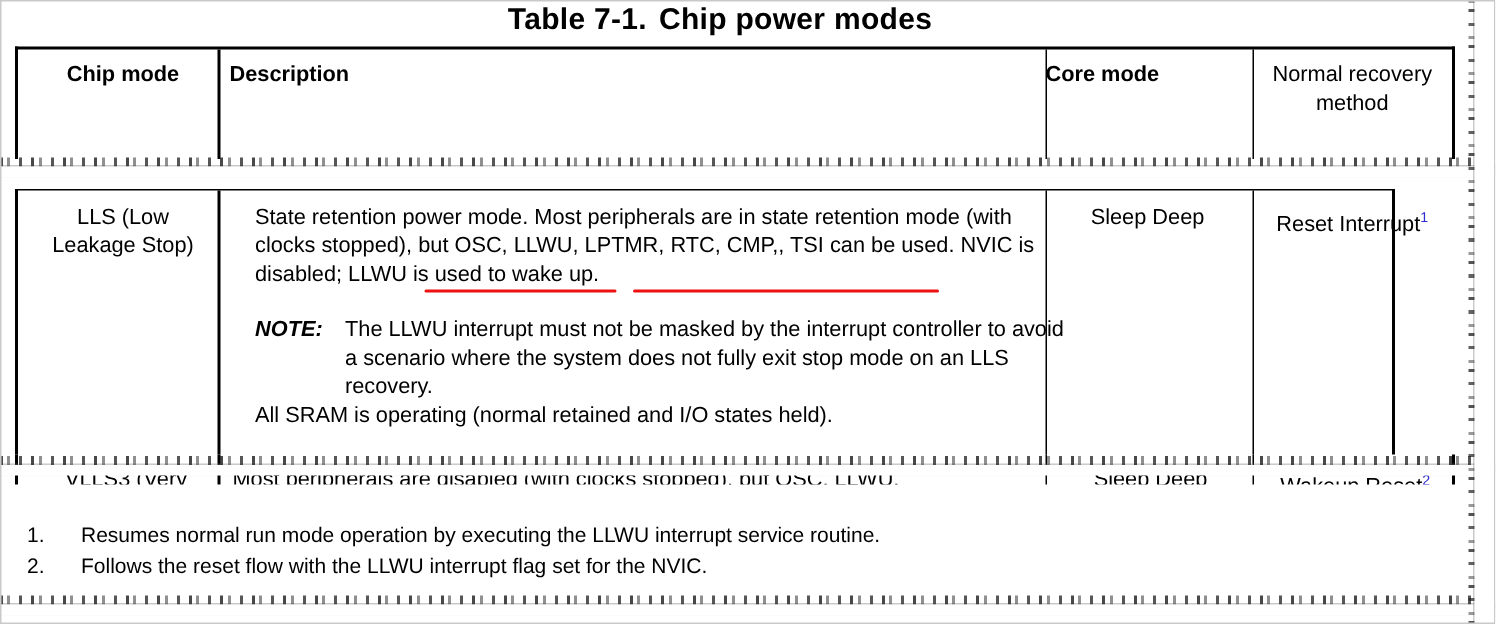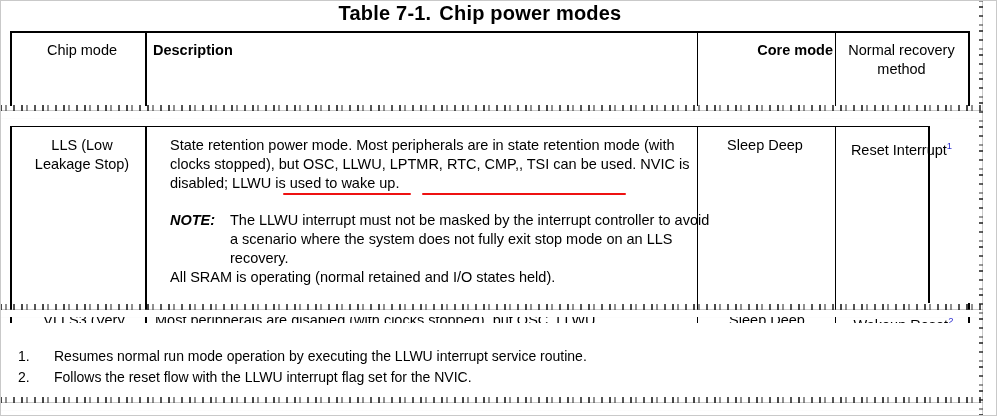--- a/index.html
+++ b/index.html
@@ -83,23 +83,23 @@
 
   .cell {
     position: absolute;
     box-sizing: border-box;
     color: #000;
     font-size: 14.5px;
     line-height: 19px;
   }
 
   
-  .hdr-chip   { left: 12px;  top: 10px; width: 120px; text-align: center; font-weight: normal; }
+  .hdr-chip   { left: 12px;  top: 10px; width: 120px; text-align: center; font-weight: bold; }
   .hdr-desc   { left: 143px; top: 10px; width: 300px; text-align: left;   font-weight: bold; }
-  .hdr-core   { left: 687px; top: 10px; width: 136px; text-align: right; font-weight: bold; }
+  .hdr-core   { left: 687px; top: 10px; width: 136px; text-align: left; font-weight: bold; }
   .hdr-normal { left: 825px; top: 10px; width: 133px; text-align: center; font-weight: normal; }
 
   
   .bd-chip   { left: 12px;  top: 10px; width: 120px; text-align: center; }
   .bd-desc   { left: 160px; top: 10px; width: 540px; text-align: left; }
   .bd-core   { left: 687px; top: 10px; width: 136px; text-align: center; }
   .bd-normal { left: 825px; top: 10px; width: 133px; text-align: center; }
 
   .desc-para { margin: 0 0 0 0; }
   .note-block {

